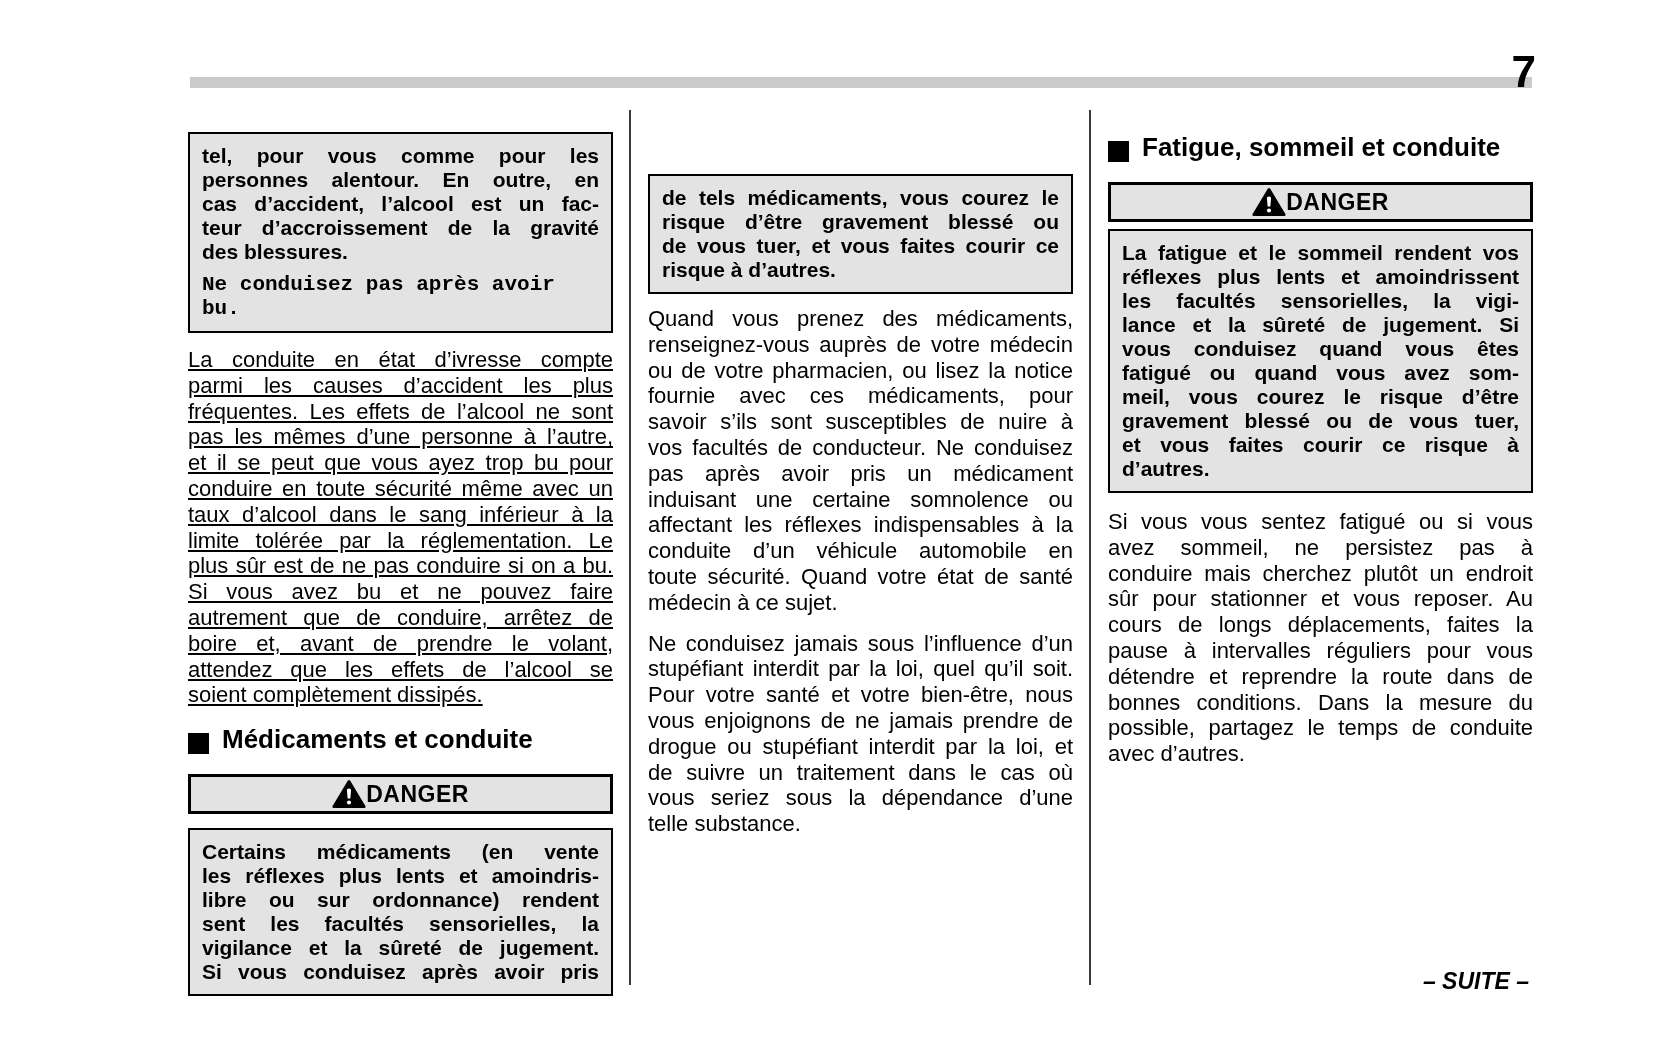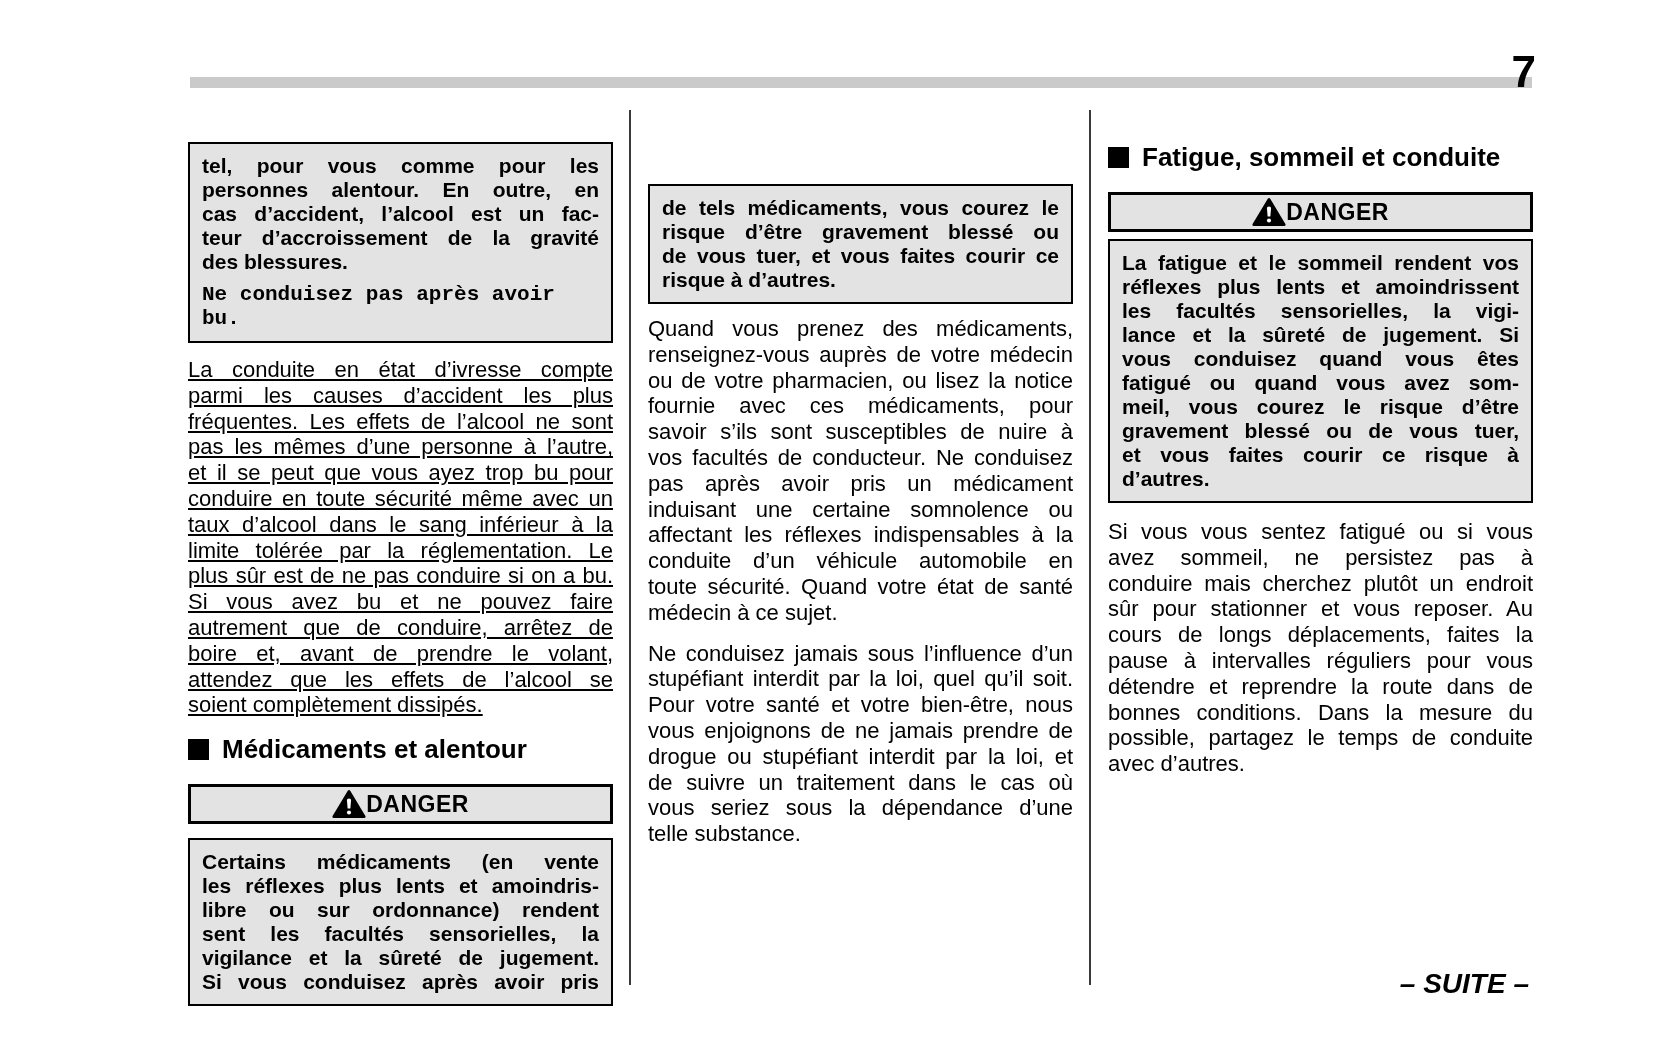--- a/index.html
+++ b/index.html
@@ -19,21 +19,21 @@
   .pagenum{
     position:absolute;top:50px;right:118px;
     font-size:44px;font-weight:bold;line-height:44px;
   }
   .vsep{
     position:absolute;top:110px;height:875px;width:2px;
     background:#3a3a3a;
   }
   .vsep1{left:629px;}
   .vsep2{left:1089px;}
-  .col{position:absolute;top:142px;width:425px;}
+  .col{position:absolute;top:132px;width:425px;}
   .col1{left:188px;}
   .col2{left:648px;margin-top:42px;}
   .col3{left:1108px;}
 
   
   .warnbox{
     background:#e3e3e3;
     border:2px solid #000;
     padding:10px 12px;
     font-weight:bold;
@@ -57,21 +57,21 @@
   .col2 .p2{margin-top:15px;}
   .col3 .bodypara{margin-top:16px;}
 
   
   .sechead{
     margin:16px 0 0 0;
     font-size:26px;
     font-weight:bold;
     line-height:30px;
     display:flex;
-    align-items:center;
+    align-items:flex-end;
     gap:13px;
     white-space:nowrap;
   }
   .col3 .sechead{margin-top:0;}
   .sq{width:21px;height:21px;background:#000;flex:0 0 auto;}
 
   
   .dangerhead{
     margin-top:20px;
     background:#e3e3e3;
@@ -80,21 +80,21 @@
     display:flex;align-items:center;justify-content:center;
     gap:0;
   }
   .dlabel{font-weight:bold;font-size:23px;letter-spacing:0.5px;}
   .tri{width:34px;height:30px;display:block;}
   .wb2{margin-top:14px;}
   .col3 .warnbox{margin-top:7px;}
 
   .suite{
     position:absolute;top:968px;right:125px;
-    font-weight:bold;font-style:italic;font-size:28px;
+    font-weight:bold;font-style:italic;font-size:23px;
   }
 </style>
 </head>
 <body>
 
 <div class="sheet">
 
   <div class="topbar"></div>
   <div class="pagenum">7</div>
 
@@ -127,21 +127,21 @@
         <div class="jl">plus sûr est de ne pas conduire si on a bu.</div>
         <div class="jl">Si vous avez bu et ne pouvez faire</div>
         <div class="jl">autrement que de conduire, arrêtez de</div>
         <div class="jl">boire et, avant de prendre le volant,</div>
         <div class="jl">attendez que les effets de l’alcool se</div>
         <div class="ll">soient complètement dissipés.</div>
       </div>
 
     <h2 class="sechead">
       <span class="sq"></span>
-      <span>Médicaments et alentour</span>
+      <span>Médicaments et conduite</span>
     </h2>
 
     <div class="dangerhead">
       <svg class="tri" viewBox="0 0 40 34" aria-hidden="true">
         <path d="M20 2 L38 32 H2 Z" fill="#000" stroke="#000" stroke-width="3" stroke-linejoin="round"></path>
         <path d="M20 10.5 c1.7 0 2.5 0.9 2.4 2.4 l-0.8 9.3 h-3.2 l-0.8 -9.3 C17.5 11.4 18.3 10.5 20 10.5 Z" fill="#fff"></path>
         <circle cx="20" cy="27" r="2.4" fill="#fff"></circle>
       </svg>
       <span class="dlabel">DANGER</span>
     </div>

